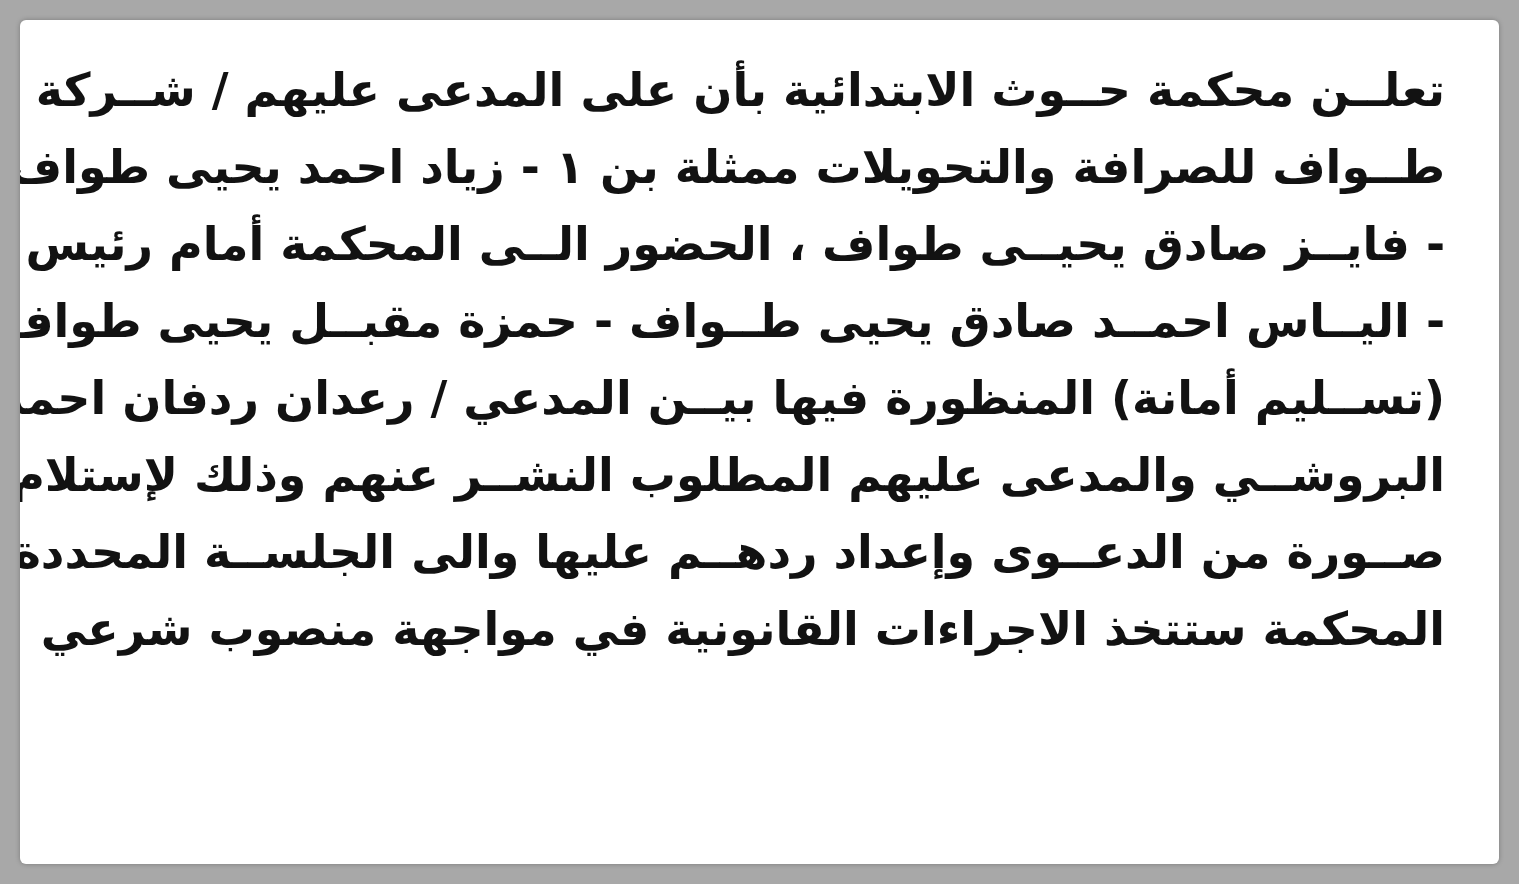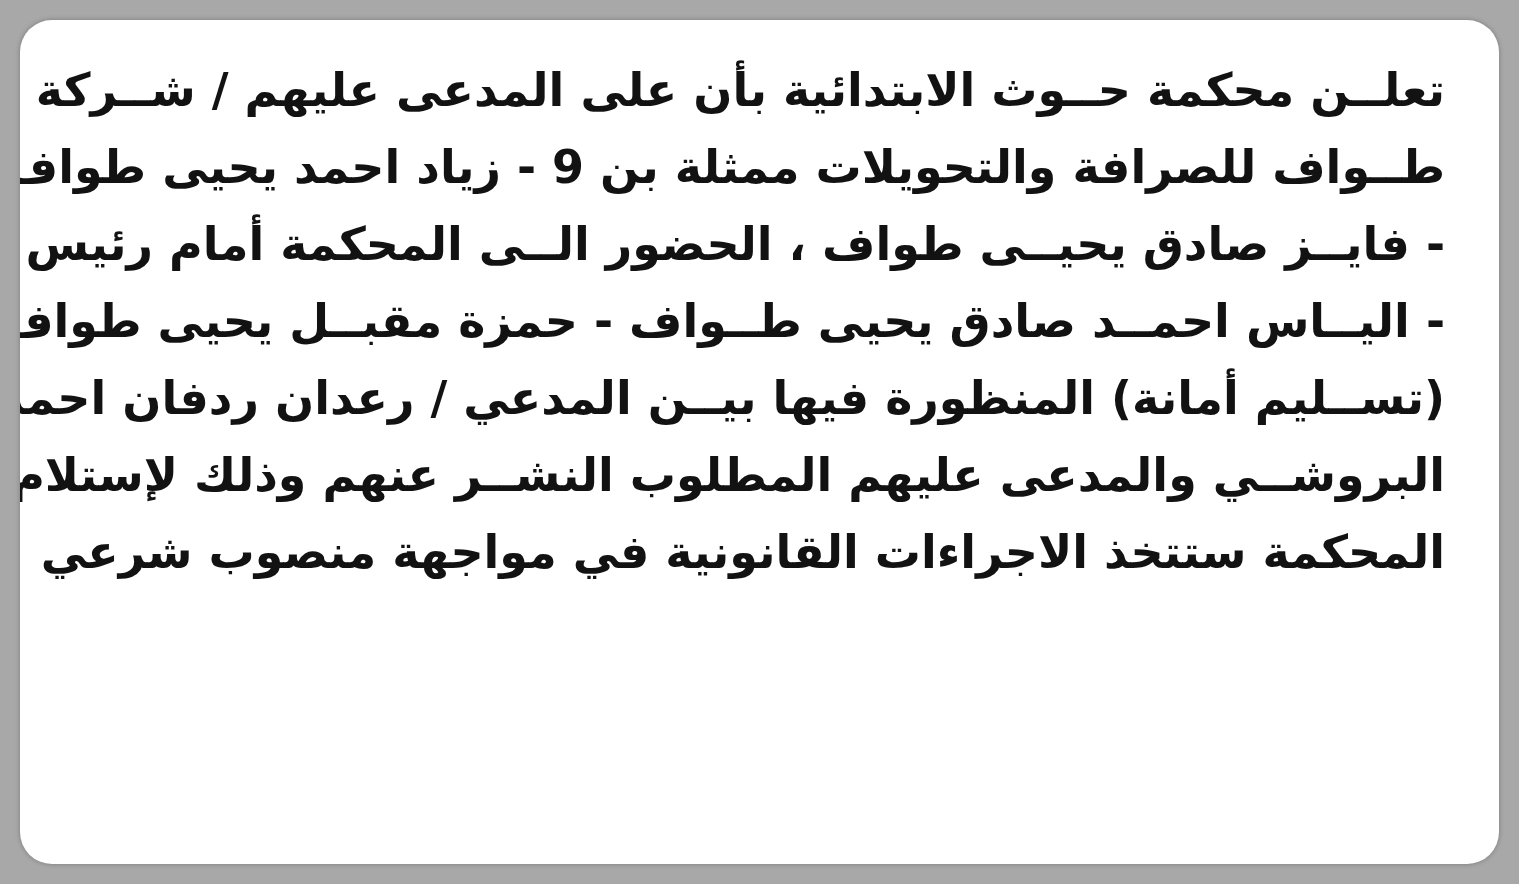--- a/index.html
+++ b/index.html
@@ -14,21 +14,21 @@
     width: 1519px;
     height: 884px;
     background: var(--bg);
     font-family: "DejaVu Sans", sans-serif;
     overflow: hidden;
   }
   .card {
     position: absolute;
     inset: 20px;
     background: var(--card-bg);
-    border-radius: 32px;
+    border-radius: 6px;
     box-shadow: 0 0 5px rgba(0,0,0,0.28);
     padding: 32px 54px 0 54px;
     direction: rtl;
     overflow: hidden;
   }
   .line {
     display: block;
     height: 77px;
     line-height: 77px;
     font-size: 46px;
@@ -45,28 +45,29 @@
     unicode-bidi: bidi-override;
   }
 </style>
 </head>
 <body>
 
 <div class="card">
 
   <div class="line">تعلــن محكمة حــوث الابتدائية بأن على المدعى عليهم / شــركة</div>
 
-  <div class="line">طــواف للصرافة والتحويلات ممثلة بن 9 - زياد احمد يحيى طواف</div>
+  <div class="line">طــواف للصرافة والتحويلات ممثلة بن ١ - زياد احمد يحيى طواف</div>
 
   <div class="line">- فايــز صادق يحيــى طواف ، الحضور الــى المحكمة أمام رئيس</div>
 
   <div class="line">- اليــاس احمــد صادق يحيى طــواف - حمزة مقبــل يحيى طواف</div>
 
 
   <div class="line">(تســليم أمانة) المنظورة فيها بيــن المدعي / رعدان ردفان احمد</div>
 
   <div class="line">البروشــي والمدعى عليهم المطلوب النشــر عنهم وذلك لإستلام</div>
 
+  <div class="line">صــورة من الدعــوى وإعداد ردهــم عليها والى الجلســة المحددة</div>
 
 
   <div class="line">المحكمة ستتخذ الاجراءات القانونية في مواجهة منصوب شرعي</div>
 
 </div>
 
 </body></html>

